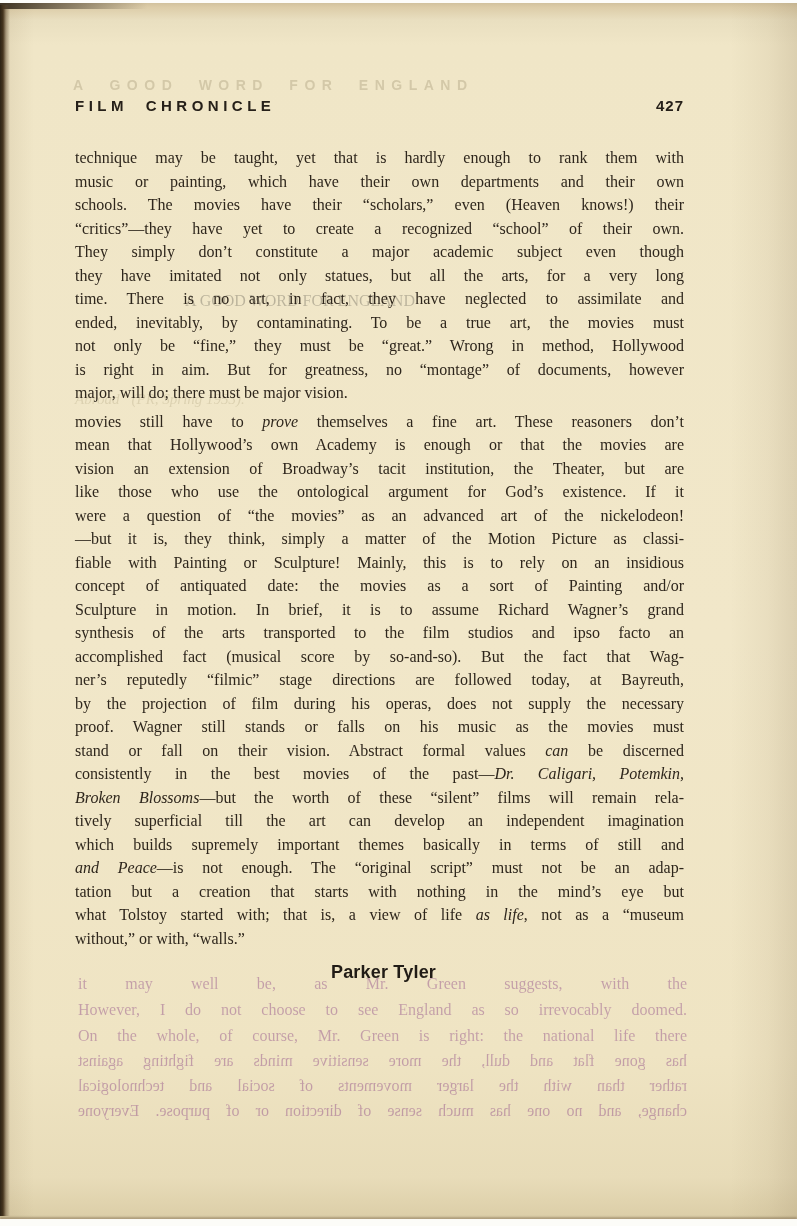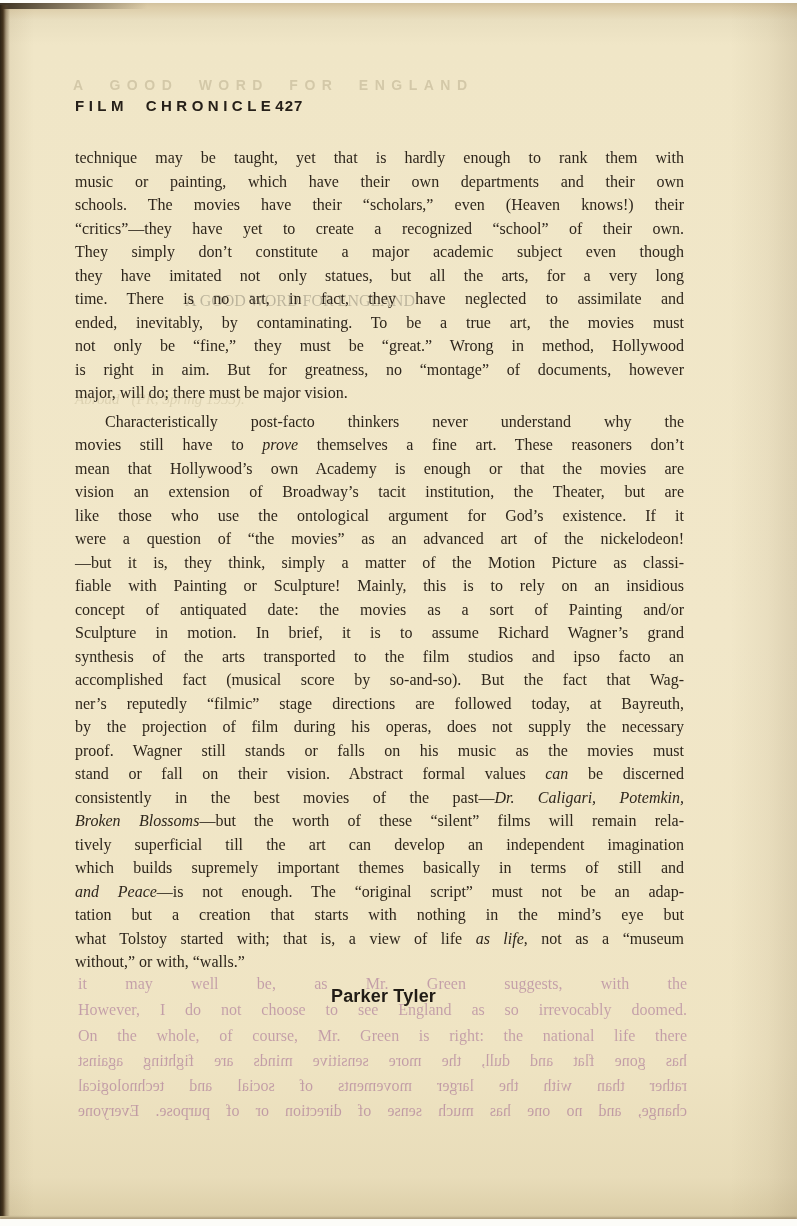--- a/index.html
+++ b/index.html
@@ -34,21 +34,21 @@
     background: linear-gradient(90deg, #2c2214 0px, #46351f 3px,
                 rgba(92,72,46,0.45) 6px, rgba(92,72,46,0) 10px);
   }
   .corner-shadow-tl {
     position: absolute; top: 2px; left: 0; width: 160px; height: 7px;
     background: linear-gradient(90deg, rgba(38,28,16,0.85), rgba(38,28,16,0) 92%);
   }
   
   .running-head {
     position: absolute; top: 97px; left: 75px; width: 609px;
-    display: flex; align-items: baseline;
+    display: flex; justify-content: space-between; align-items: baseline;
     z-index: 3;
   }
   .running-head .title {
     font-family: "Liberation Sans", sans-serif;
     font-weight: 800; font-size: 15px;
     letter-spacing: 4.5px; word-spacing: 9px;
     color: #262019;
   }
   .running-head .folio {
     font-family: "Liberation Sans", sans-serif;
@@ -136,21 +136,20 @@
         <div class="line"><span>“critics”—they have yet to create a recognized “school” of their own.</span></div>
         <div class="line"><span>They simply don’t constitute a major academic subject even though</span></div>
         <div class="line"><span>they have imitated not only statues, but all the arts, for a very long</span></div>
         <div class="line"><span>time. There is no art, in fact, they have neglected to assimilate and</span></div>
         <div class="line"><span>ended, inevitably, by contaminating. To be a true art, the movies must</span></div>
         <div class="line"><span>not only be “fine,” they must be “great.” Wrong in method, Hollywood</span></div>
         <div class="line"><span>is right in aim. But for greatness, no “montage” of documents, however</span></div>
         <div class="line last"><span>major, will do; there must be major vision.</span></div>
       </div>
       <div class="para">
-        <div class="line indent"><span>Characteristically post-facto thinkers never understand why the</span></div>
         <div class="line"><span>movies still have to </span><span class="it">prove</span><span> themselves a fine art. These reasoners don’t</span></div>
         <div class="line"><span>mean that Hollywood’s own Academy is enough or that the movies are</span></div>
         <div class="line"><span>vision an extension of Broadway’s tacit institution, the Theater, but are</span></div>
         <div class="line"><span>like those who use the ontological argument for God’s existence. If it</span></div>
         <div class="line"><span>were a question of “the movies” as an advanced art of the nickelodeon!</span></div>
         <div class="line"><span>—but it is, they think, simply a matter of the Motion Picture as classi-</span></div>
         <div class="line"><span>fiable with Painting or Sculpture! Mainly, this is to rely on an insidious</span></div>
         <div class="line"><span>concept of antiquated date: the movies as a sort of Painting and/or</span></div>
         <div class="line"><span>Sculpture in motion. In brief, it is to assume Richard Wagner’s grand</span></div>
         <div class="line"><span>synthesis of the arts transported to the film studios and ipso facto an</span></div>

